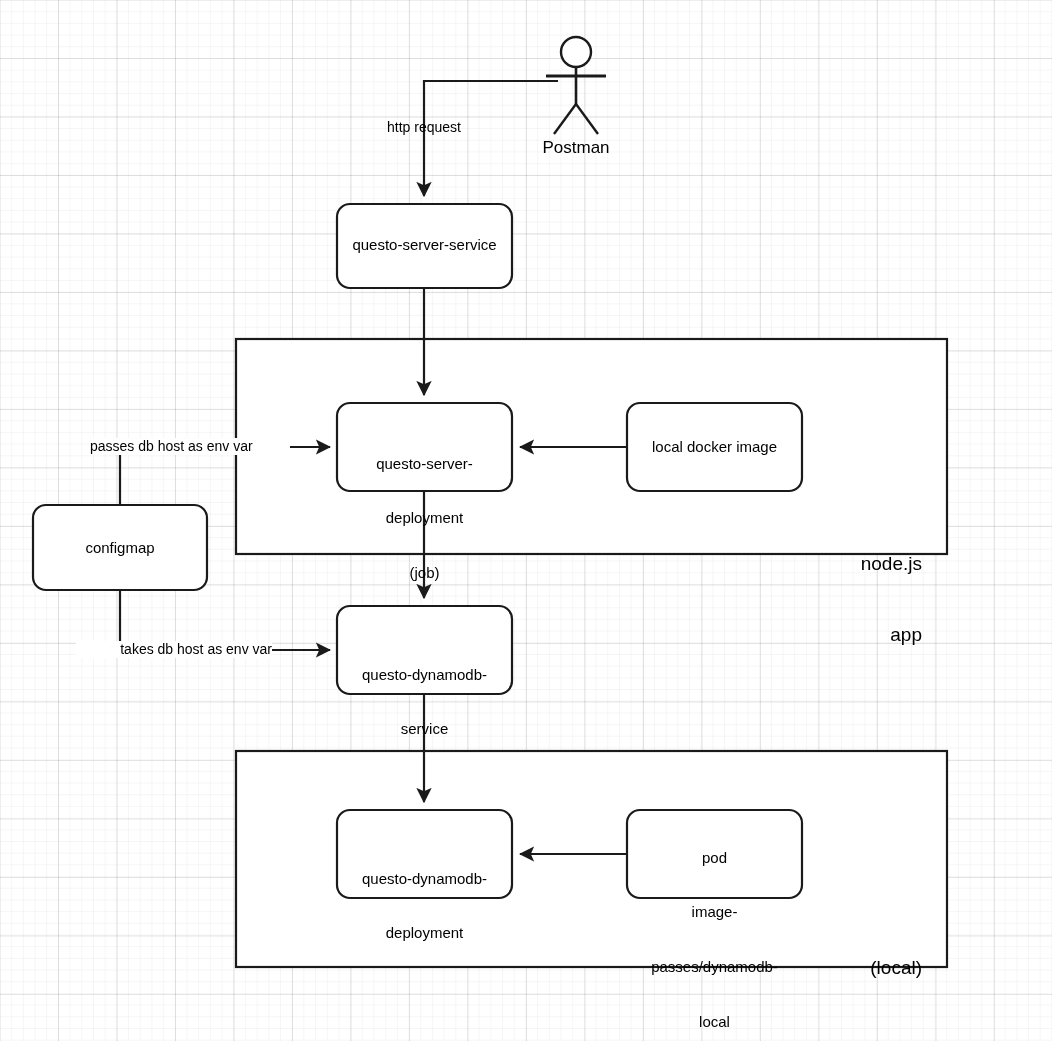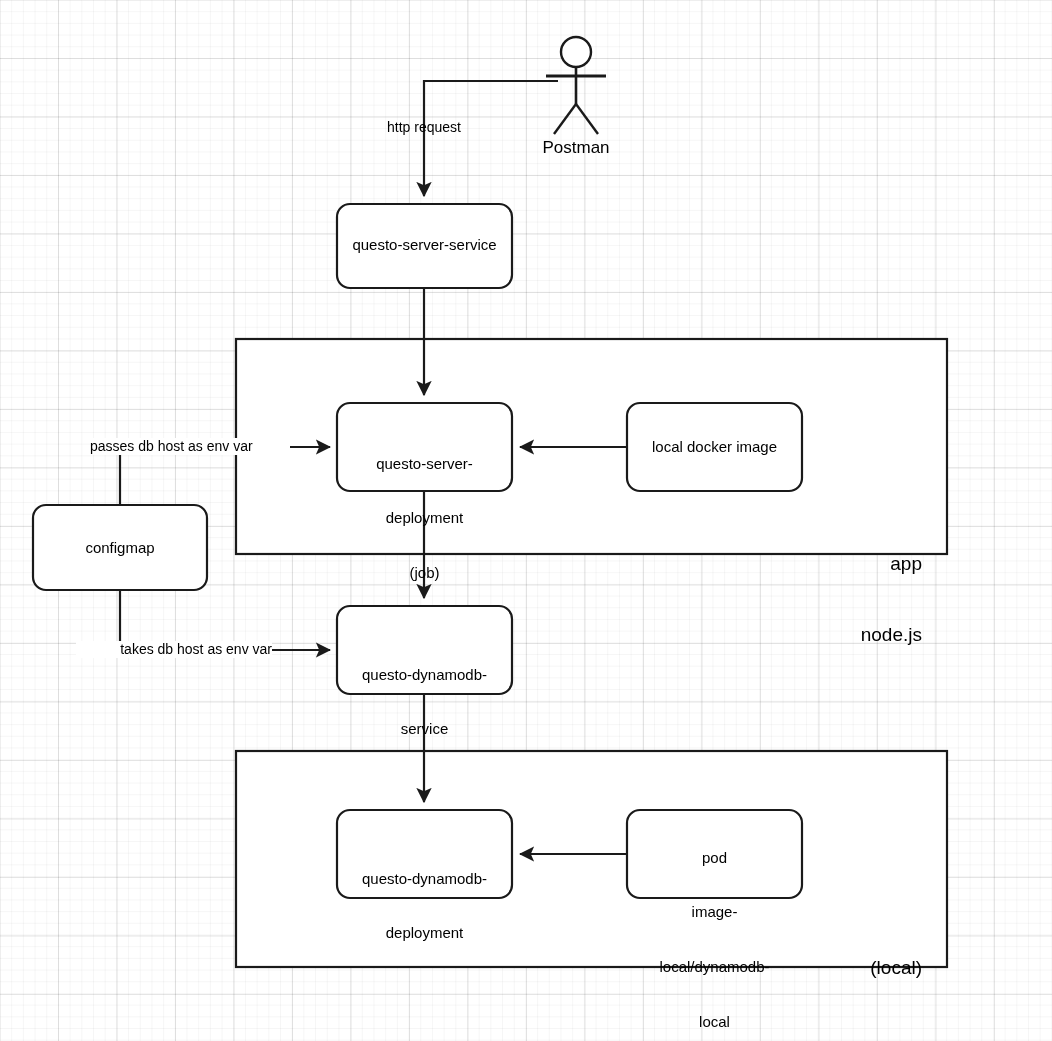--- a/index.html
+++ b/index.html
@@ -136,22 +136,22 @@
 
   <div class="lbl node-label" style="left:332px; top:418px; width:185px;">
     <div>questo-server-</div>
     <div>deployment</div>
     <div>(job)</div>
   </div>
 
   <div class="lbl node-label" style="left:617px; top:438px; width:195px;">local docker image</div>
 
   <div class="lbl group-label" style="left:700px; top:504px; width:222px;">
+    <div>node.js</div>
     <div>app</div>
-    <div>node.js</div>
   </div>
 
   <div class="lbl node-label" style="left:30px; top:539px; width:180px;">configmap</div>
 
   <div class="lbl edge-label" style="left:90px; top:438px; width:200px; text-align:left; background:#ffffff;">passes db host as env var</div>
 
   <div class="lbl edge-label" style="left:76px; top:641px; width:196px; text-align:right; background:#ffffff;">takes db host as env var</div>
 
   <div class="lbl node-label" style="left:332px; top:629px; width:185px;">
     <div>questo-dynamodb-</div>
@@ -159,21 +159,21 @@
   </div>
 
   <div class="lbl node-label" style="left:332px; top:833px; width:185px;">
     <div>questo-dynamodb-</div>
     <div>deployment</div>
   </div>
 
   <div class="lbl node-label" style="left:619px; top:812px; width:191px;">
     <div>pod</div>
     <div>image-</div>
-    <div>local/dynamodb-</div>
+    <div>passes/dynamodb-</div>
     <div>local</div>
   </div>
 
   <div class="lbl group-label" style="left:690px; top:908px; width:232px;">
     <div>(local)</div>
   </div>
 
 </div>
 
 </body></html>

